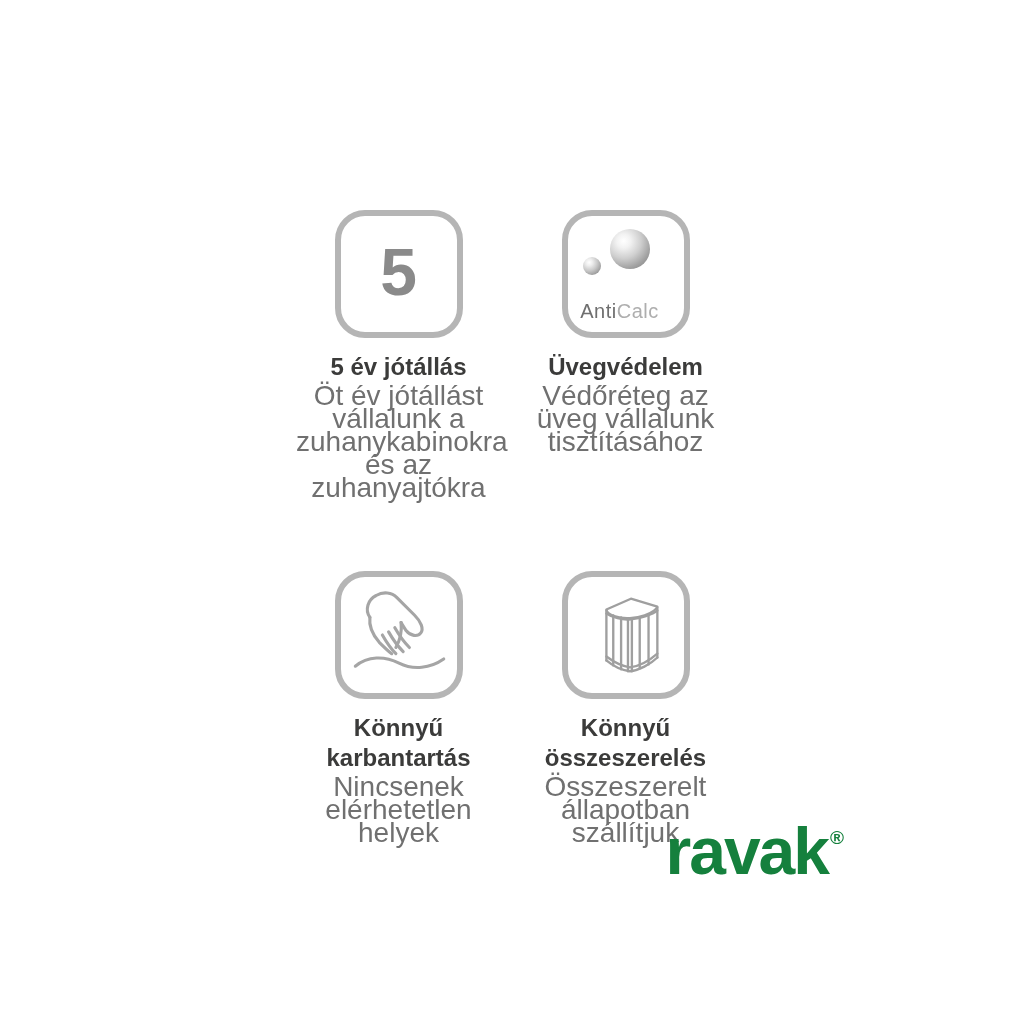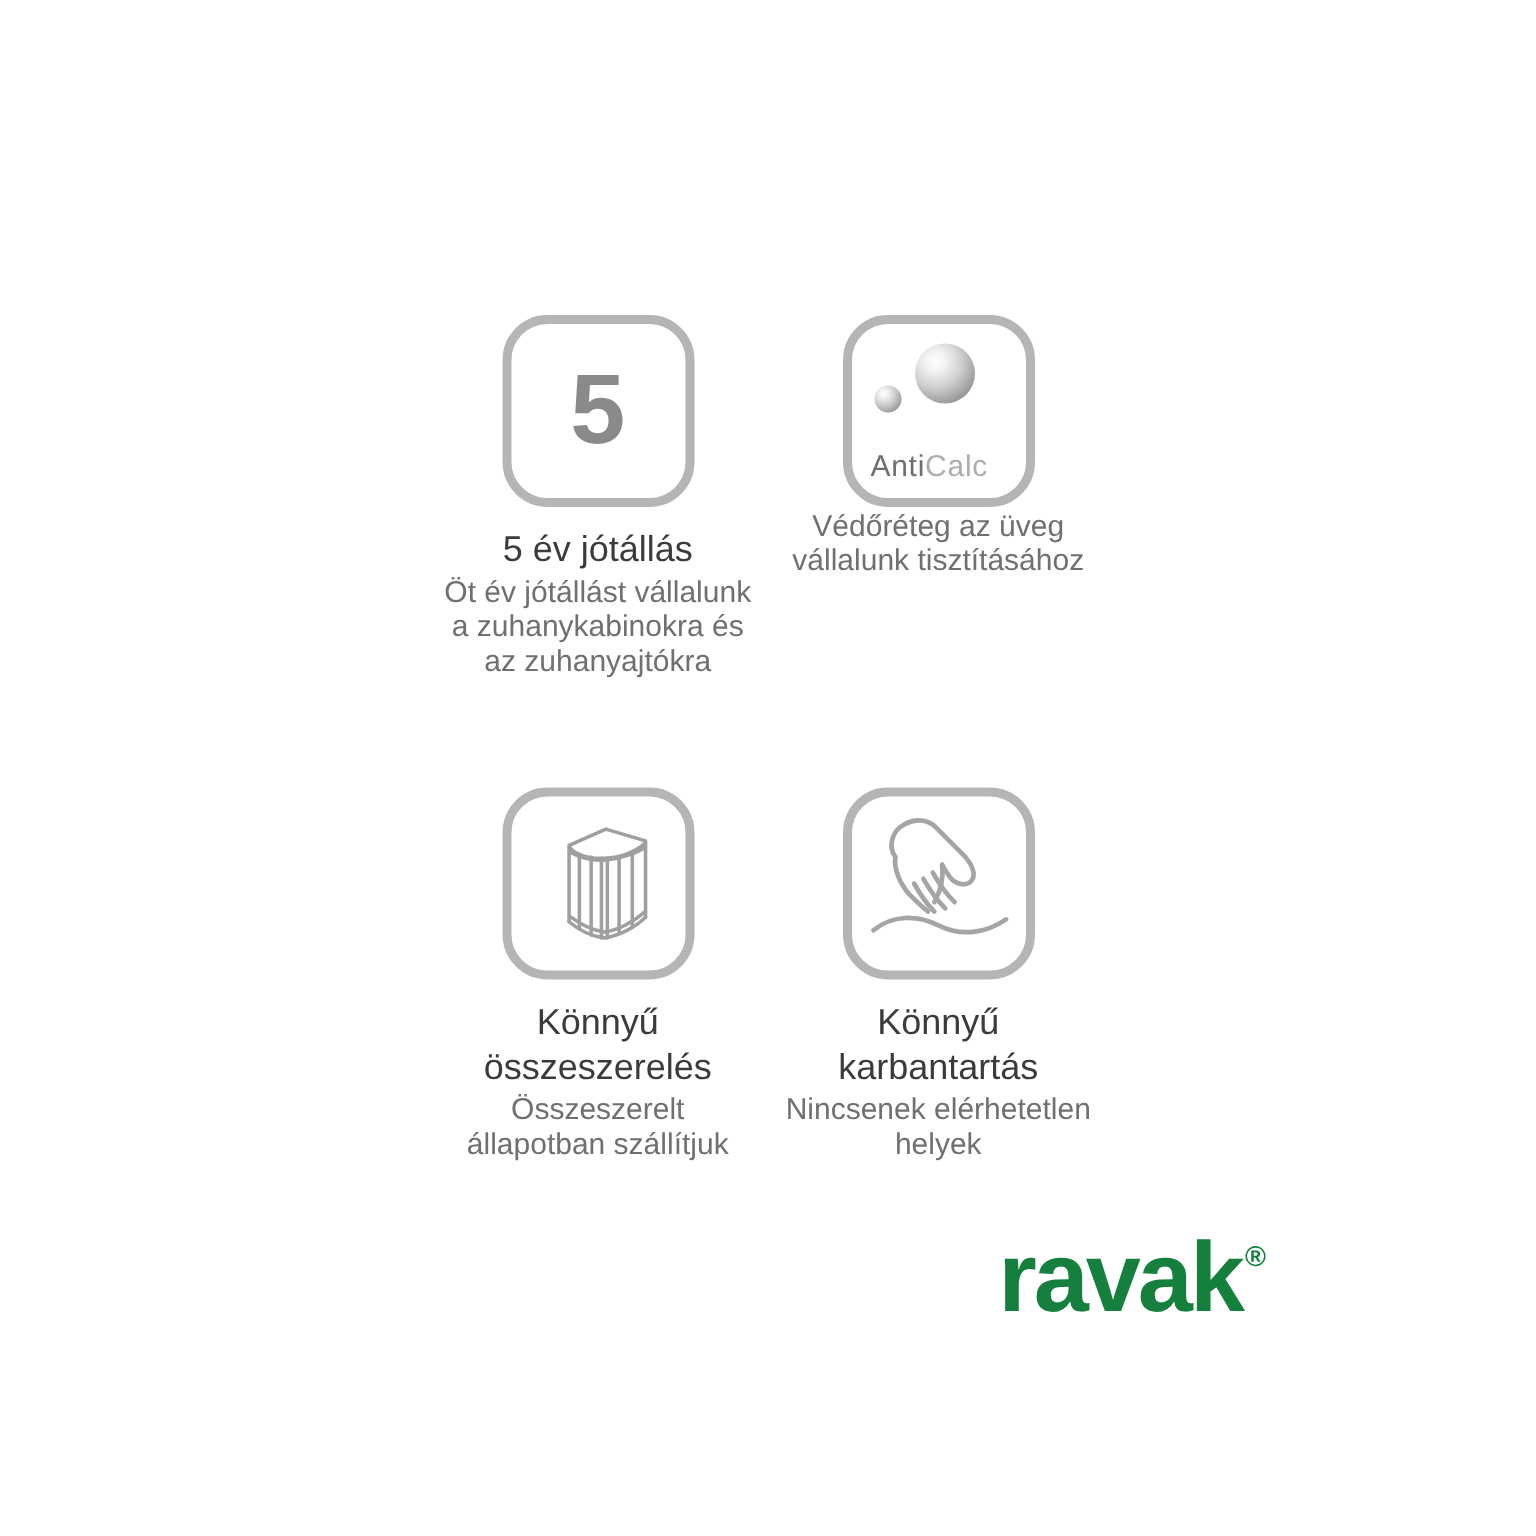--- a/index.html
+++ b/index.html
@@ -58,28 +58,28 @@
     letter-spacing:0.5px;
     line-height:1;
   }
   .ac-dark{color:#6f6f6f;}
   .ac-light{color:#aeaeae;}
 
   .feature-title{
     margin-top:14px;
     width:210px;
     font-size:24px;
-    font-weight:normal;
+    font-weight:bold;
     color:#3b3b3a;
     line-height:30px;
   }
   .feature-desc{
     margin-top:2px;
     width:205px;
-    font-size:20px;
+    font-size:28px;
     color:#707070;
     line-height:23px;
   }
 
   .icon-svg{display:block;}
 
   .logo{
     position:absolute;
     top:818px;
     right:180px;
@@ -112,21 +112,38 @@
       <div class="feature-title">5 év jótállás</div>
       <div class="feature-desc">Öt év jótállást vállalunk a zuhanykabinokra és az zuhanyajtókra</div>
     </div>
 
     <div class="cell">
       <div class="tile">
         <span class="bubble bubble-large"></span>
         <span class="bubble bubble-small"></span>
         <div class="anticalc-label"><span class="ac-dark">Anti</span><span class="ac-light">Calc</span></div>
       </div>
+      <div class="feature-title">Üvegvédelem</div>
       <div class="feature-desc">Védőréteg az üveg vállalunk tisztításához</div>
+    </div>
+
+    <div class="cell">
+      <div class="tile">
+        <svg class="icon-svg" width="104" height="104" viewBox="0 0 100 100" fill="none" stroke="#a5a5a5" stroke-width="3" stroke-linecap="round" stroke-linejoin="round">
+          <path d="M22,33 C17,26 20,16 28,12 C35,8 43,9 48,14 C54,20 60,26 65,31 C71,37 74,44 71,48 C68,52 61,51 57,46 C55,43 53,40 52,38"></path>
+          <path d="M22,33 C21,41 25,50 31,57 C35,61 39,65 43,68"></path>
+          <path d="M34,50 C38,57 42,63 47,68"></path>
+          <path d="M40,47 C44,54 49,61 54,66"></path>
+          <path d="M46,43 C50,50 55,57 60,62"></path>
+          <path d="M52,38 C53,47 51,55 47,62"></path>
+          <path d="M8,80 C20,70 36,70 50,77 C64,84 80,82 93,73"></path>
+        </svg>
+      </div>
+      <div class="feature-title">Könnyű karbantartás</div>
+      <div class="feature-desc">Nincsenek elérhetetlen helyek</div>
     </div>
 
     <div class="cell">
       <div class="tile">
         <svg class="icon-svg" width="98" height="98" viewBox="0 0 100 100" fill="none" stroke="#9f9f9f" stroke-width="2.4" stroke-linecap="round" stroke-linejoin="round">
 
           <path d="M30,24 L55,13 L82,21 C82,23 77,27 69,30 C61,33 47,34 39,31 C33,29 30,26 30,24 Z"></path>
           <path d="M30,28 C36,32 46,35 55,34 C65,33 77,29 82,25"></path>
 
           <path d="M30,25 L30,76"></path>
@@ -139,33 +156,17 @@
           <path d="M82,22 L82,73"></path>
 
           <path d="M30,76 C37,82 46,86 54,87 C63,86 75,80 82,73"></path>
           <path d="M30,72 C38,78 47,82 54,83 C63,82 74,76 82,69"></path>
         </svg>
       </div>
       <div class="feature-title">Könnyű összeszerelés</div>
       <div class="feature-desc">Összeszerelt állapotban szállítjuk</div>
     </div>
 
-    <div class="cell">
-      <div class="tile">
-        <svg class="icon-svg" width="104" height="104" viewBox="0 0 100 100" fill="none" stroke="#a5a5a5" stroke-width="3" stroke-linecap="round" stroke-linejoin="round">
-          <path d="M22,33 C17,26 20,16 28,12 C35,8 43,9 48,14 C54,20 60,26 65,31 C71,37 74,44 71,48 C68,52 61,51 57,46 C55,43 53,40 52,38"></path>
-          <path d="M22,33 C21,41 25,50 31,57 C35,61 39,65 43,68"></path>
-          <path d="M34,50 C38,57 42,63 47,68"></path>
-          <path d="M40,47 C44,54 49,61 54,66"></path>
-          <path d="M46,43 C50,50 55,57 60,62"></path>
-          <path d="M52,38 C53,47 51,55 47,62"></path>
-          <path d="M8,80 C20,70 36,70 50,77 C64,84 80,82 93,73"></path>
-        </svg>
-      </div>
-      <div class="feature-title">Könnyű karbantartás</div>
-      <div class="feature-desc">Nincsenek elérhetetlen helyek</div>
-    </div>
-
   </div>
 
   <div class="logo"><span>ravak</span><span class="reg">®</span></div>
 
 </div>
 
 </body></html>

